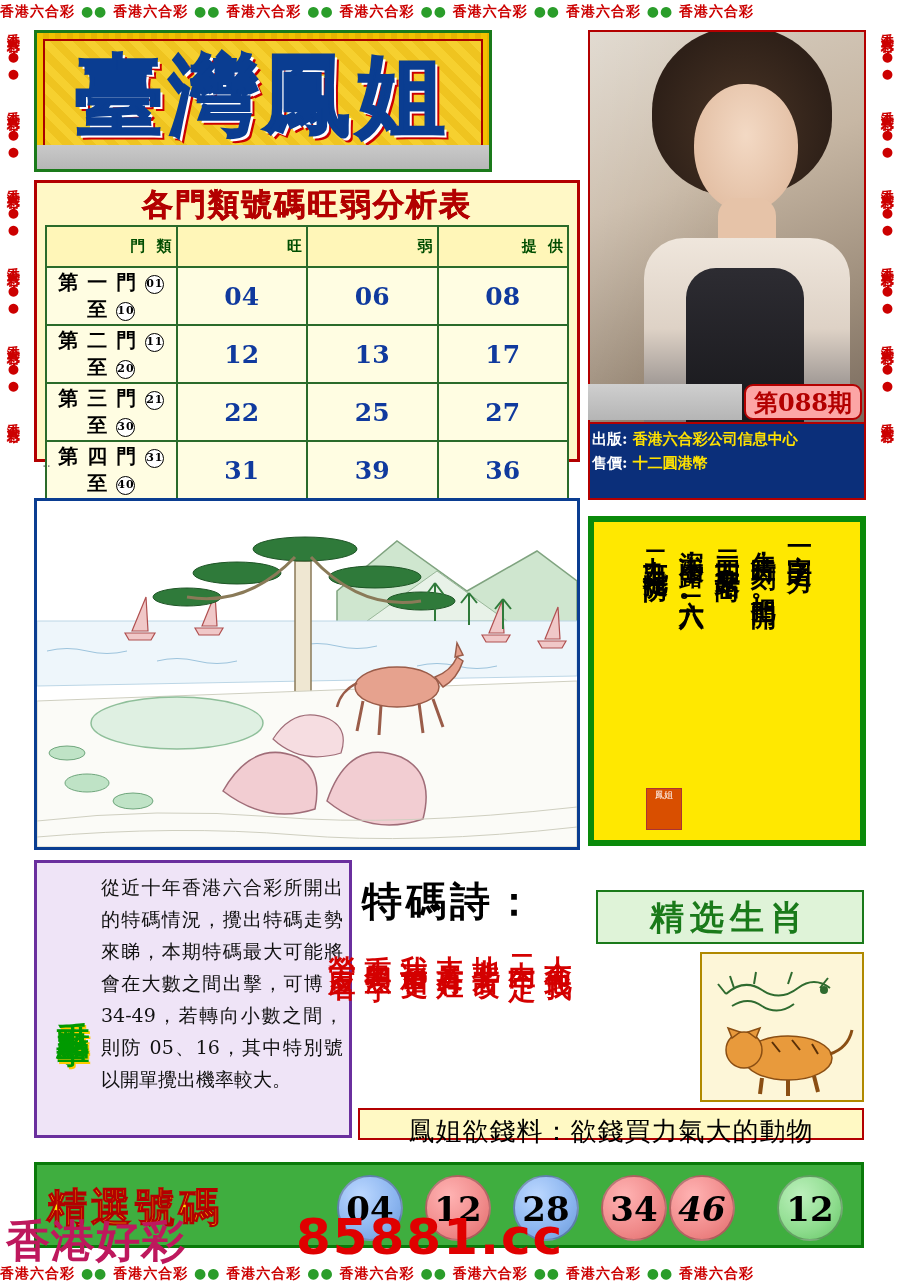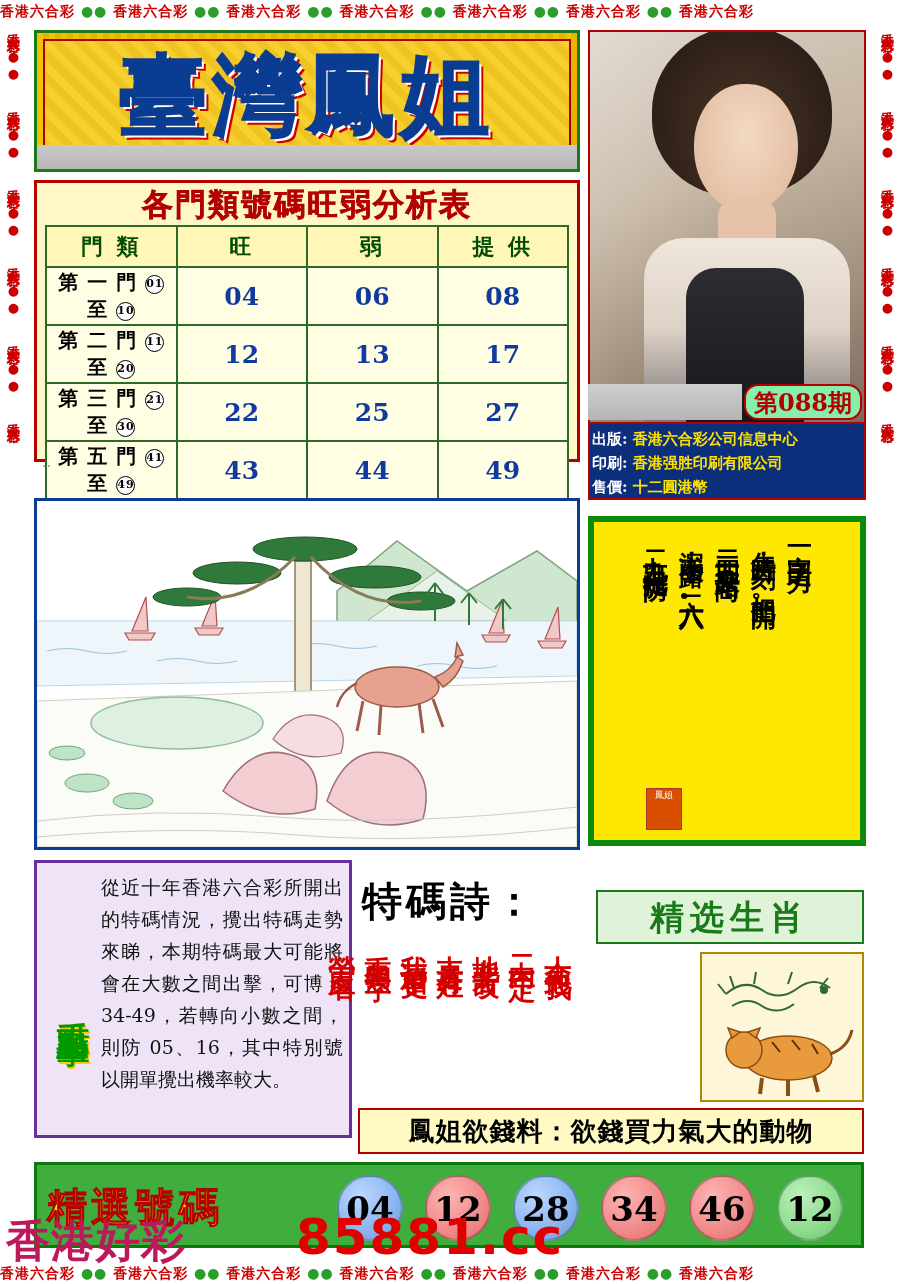--- a/index.html
+++ b/index.html
@@ -35,21 +35,21 @@
   .marquee.side.left{left:0;}
   .marquee.side.right{left:874px;}
 
   .content{
     position:absolute;left:26px;top:22px;width:848px;height:1240px;
     background:#ffffff;
   }
 
   
   .title-banner{
-    position:absolute;left:8px;top:8px;width:546px;height:142px;
+    position:absolute;left:8px;top:8px;width:458px;height:142px;
     background:
       repeating-linear-gradient(90deg,#f2c200 0 6px,#e8b400 6px 12px),
       #e8b400;
     border:3px solid #1a7a1a;
     box-sizing:border-box;
     overflow:hidden;
   }
   .title-inner{
     position:absolute;left:6px;top:6px;right:6px;bottom:6px;
     border:2px solid #a00;
@@ -101,22 +101,23 @@
     border:2px solid #2a6b2a;
     height:37px;
     text-align:center;
     font-family:"DejaVu Serif","Liberation Serif",serif;
     font-weight:bold;
     font-size:22px;
     color:#0a3d91;
     background:#fffde2;
   }
   table.analysis th{
-    font-size:22px;color:#004d00;background:#fff6b8;
+    font-size:15px;color:#004d00;background:#fff6b8;
     letter-spacing:3px;
+    text-align:right;
   }
   table.analysis td.rowlabel{font-size:20px;color:#000;letter-spacing:1px;}
   table.analysis td.num{font-size:25px;color:#103a9e;}
   .circnum{
     display:inline-block;
     border:1.5px solid #000;border-radius:50%;
     width:17px;height:17px;line-height:15px;
     font-size:11px;text-align:left;vertical-align:2px;
     background:#fff;
   }
@@ -152,23 +153,23 @@
     position:absolute;left:96px;top:236px;width:118px;height:196px;
     background:linear-gradient(180deg,#2d2c32,#121215);
     border-radius:30px 30px 0 0;
   }
   .photo .bg-blur{
     position:absolute;left:0;top:0;width:278px;height:432px;
     background:linear-gradient(115deg,rgba(255,255,255,0.25),rgba(255,255,255,0) 45%);
   }
   .issue-badge{
     position:absolute;left:718px;top:362px;width:118px;height:36px;
-    background:#86efac;
+    background:#fca5a5;
     border:2px solid #b30000;
-    border-radius:14px;
+    border-radius:9px;
     text-align:center;
     font-family:"DejaVu Serif","Liberation Serif",serif;
     font-weight:bold;font-size:24px;line-height:34px;color:#b30000;
     box-sizing:border-box;
     z-index:5;
   }
   .pub-blur{
     position:absolute;left:562px;top:362px;width:154px;height:36px;
     background:linear-gradient(180deg,#cfcfcf,#b5b5b5);
     z-index:5;
@@ -285,27 +286,27 @@
   .zodiac-img{
     position:absolute;left:674px;top:930px;width:164px;height:150px;
     background:linear-gradient(180deg,#fdf6d8,#f3e7b8);
     border:2px solid #b08900;
     box-sizing:border-box;
     overflow:hidden;
   }
 
   
   .money-bar{
-    position:absolute;left:332px;top:1086px;width:506px;height:46px;
+    position:absolute;left:332px;top:1086px;width:506px;height:32px;
     background:#fff9c4;
     border:2px solid #b30000;
     box-sizing:border-box;
     text-align:center;
     font-family:"DejaVu Serif","Liberation Serif",serif;
-    font-weight:bold;font-size:26px;line-height:42px;color:#000;
+    font-weight:normal;font-size:26px;line-height:42px;color:#000;
     letter-spacing:1px;
   }
 
   
   .numbers-strip{
     position:absolute;left:8px;top:1140px;width:830px;height:86px;
     background:#3fae3f;
     border:3px solid #0a7a0a;
     box-sizing:border-box;
   }
@@ -414,20 +415,31 @@
               <span class="circnum">21</span>
               <span>至</span>
               <span class="circnum">30</span>
             </td>
             <td class="num">22</td>
             <td class="num">25</td>
             <td class="num">27</td>
           </tr>
           <tr>
             <td class="rowlabel">
+              <span>第 四 門</span>
+              <span class="circnum">31</span>
+              <span>至</span>
+              <span class="circnum">40</span>
+            </td>
+            <td class="num">31</td>
+            <td class="num">39</td>
+            <td class="num">36</td>
+          </tr>
+          <tr>
+            <td class="rowlabel">
               <span>第 五 門</span>
               <span class="circnum">41</span>
               <span>至</span>
               <span class="circnum">49</span>
             </td>
             <td class="num">43</td>
             <td class="num">44</td>
             <td class="num">49</td>
           </tr>
         </tbody>
@@ -445,24 +457,20 @@
       <div class="dress"></div>
     </div>
     <div class="pub-blur"></div>
     <div class="issue-badge">第088期</div>
     <div class="pubinfo">
       <div>
         <span class="lbl">出版:</span>
         <span>香港六合彩公司信息中心</span>
       </div>
       <div>
-        <span class="lbl">印刷:</span>
-        <span>香港强胜印刷有限公司</span>
-      </div>
-      <div>
         <span class="lbl">售價:</span>
         <span>十二圓港幣</span>
       </div>
     </div>
 
     <div class="drawing">
       <svg viewBox="0 0 540 346" width="540" height="346">
         <rect x="0" y="0" width="540" height="346" fill="#ffffff"></rect>
 
         <path d="M300 90 L360 40 L430 90 L500 50 L540 80 L540 130 L300 130 Z" fill="#cfe6cf" stroke="#7fa37f" stroke-width="1.5"></path>
@@ -585,21 +593,21 @@
     </div>
 
     <div class="money-bar">鳳姐欲錢料：欲錢買力氣大的動物</div>
 
     <div class="numbers-strip">
       <div class="strip-label">精選號碼</div>
       <div class="ball blue" style="left:300px;">04</div>
       <div class="ball red" style="left:388px;">12</div>
       <div class="ball blue" style="left:476px;">28</div>
       <div class="ball red" style="left:564px;">34</div>
-      <div class="ball red" style="left:652px;">46</div>
+      <div class="ball red" style="left:632px;font-style:italic;">46</div>
       <div class="ball green" style="left:740px;">12</div>
     </div>
 
   </div>
 
   <div class="wm-left">香港好彩</div>
   <div class="wm-right">85881.cc</div>
 
 </div>
 

